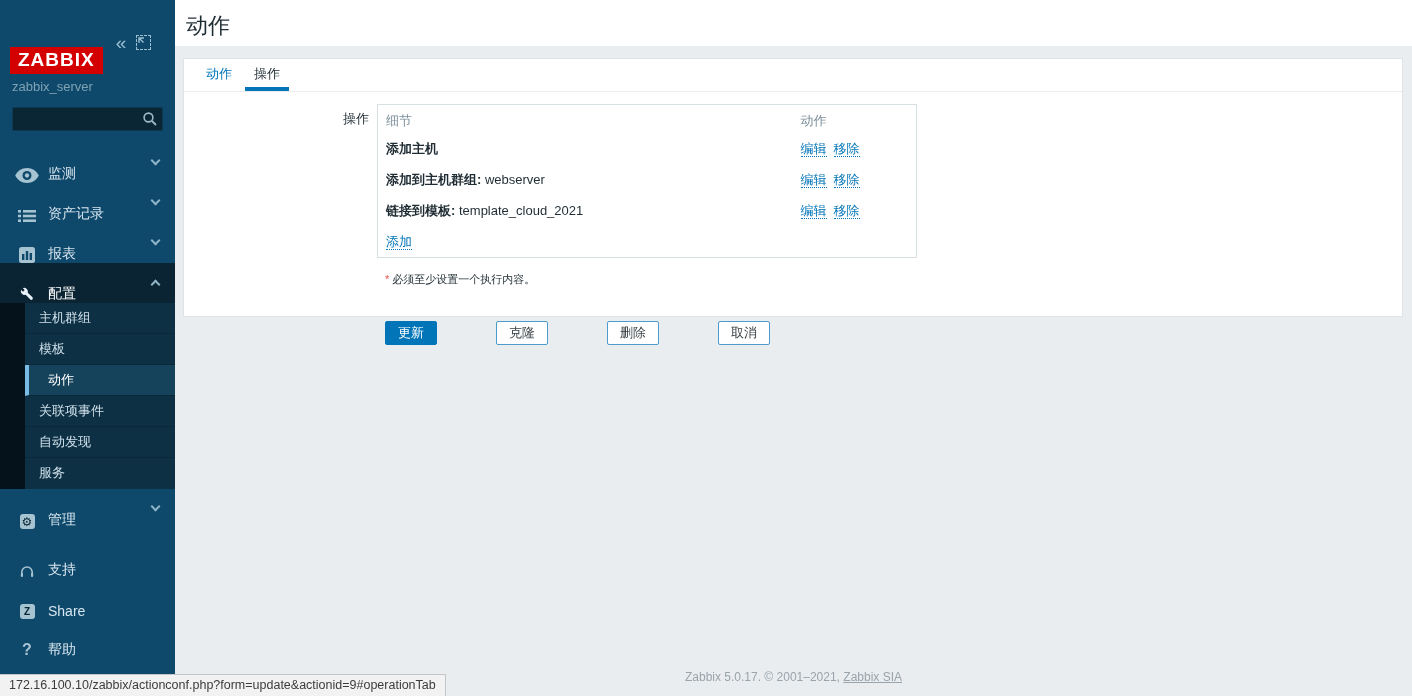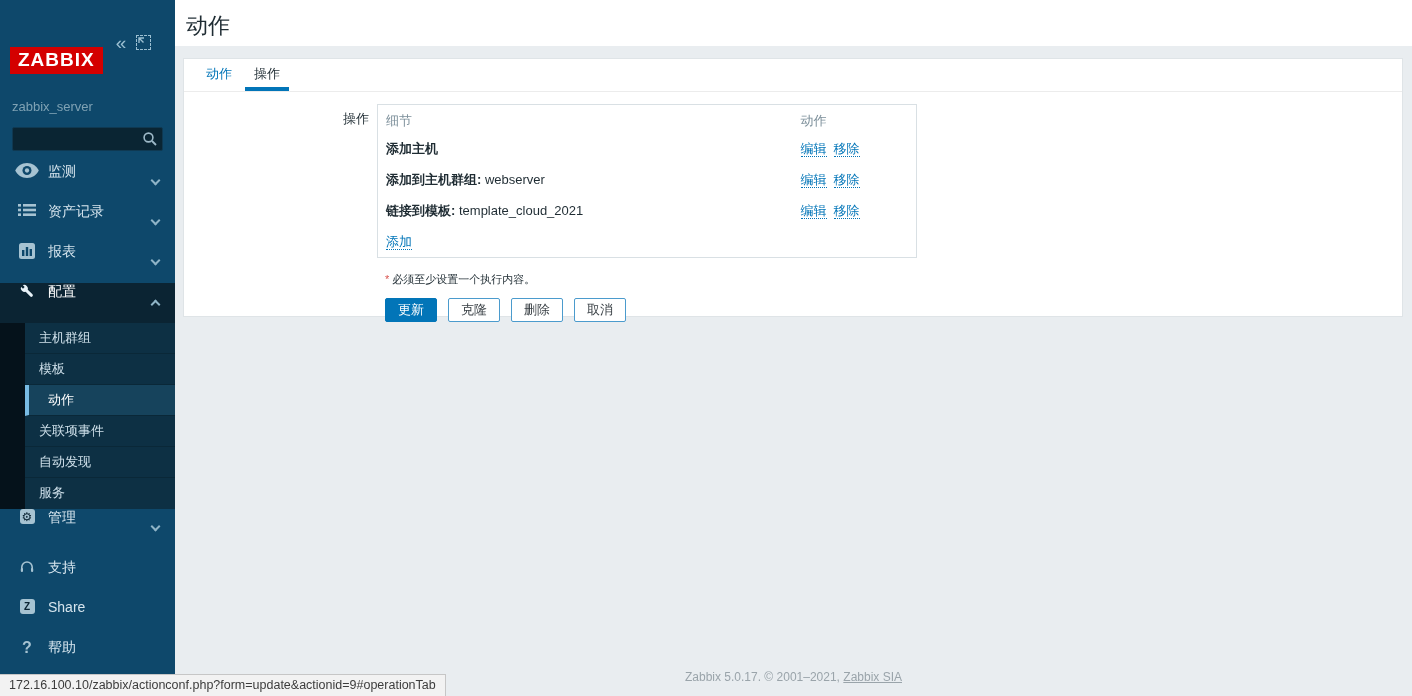--- a/index.html
+++ b/index.html
@@ -9,26 +9,26 @@
     background:#e9edf0; position:relative; overflow:hidden;
     color:#1f2c33; font-size:13px;
   }
   
   .sidebar { position:absolute; left:0; top:0; width:175px; height:696px; background:#0e486b; color:#d6e5ee; }
   .logo-row { display:flex; align-items:center; margin:11px 0 0 10px; }
   .logo { background:#d40000; color:#fff; font-weight:bold; font-size:19px; letter-spacing:1px; padding:2px 8px 3px;margin-top:36px; }
   .side-ctl { color:#9cc0d2; margin-left:13px; font-size:19px; line-height:16px; cursor:pointer; }
   .expand-box { width:15px; height:15px; border:1px dashed #9cc0d2; margin-left:10px; position:relative; cursor:pointer; }
   .expand-box svg { position:absolute; left:1px; top:1px; }
-  .server-name { color:#7fa2b4; font-size:13px; margin:25px 0 0 12px; }
+  .server-name { color:#7fa2b4; font-size:13px; margin:5px 0 0 12px; }
   .search-wrap { margin:13px 12px 0 12px; position:relative; }
   .search-input { width:151px; height:24px; background:#0a2533; border:1px solid #0f3952; border-radius:2px; color:#cfe0ea; padding:0 26px 0 8px; font-size:12px; outline:none; }
   .search-icon { position:absolute; right:5px; top:4px; }
   .menu { margin-top:12px; }
-  .menu-item { height:40px; display:flex; align-items:flex-start; cursor:pointer; position:relative; }
+  .menu-item { height:40px; display:flex; align-items:flex-end; cursor:pointer; position:relative; }
   .menu-item .mi-icon { width:26px; margin-left:14px; margin-right:8px; display:flex; justify-content:center; align-items:center; }
   .menu-item .mi-label { font-size:14px; color:#d6e5ee; }
   .menu-item.section-open { background:#0b2433; }
   .menu-item.section-open .mi-label { color:#ffffff; }
   .chev { position:absolute; right:16px; width:7px; height:7px; border-right:2px solid #8fb4c7; border-bottom:2px solid #8fb4c7; }
   .chev.down { transform:rotate(45deg); top:14px; }
   .chev.up { transform:rotate(-135deg); top:18px; }
   .submenu { background:#05121b; padding-left:25px; }
   .subitem { height:31px; line-height:30px; background:#0d3044; border-bottom:1px solid #0a2838; padding-left:14px; font-size:13px; color:#cfe0ea; cursor:pointer; }
   .subitem:last-child { border-bottom:none; }
@@ -50,21 +50,21 @@
   .row-label { width:193px; text-align:right; padding:6px 8px 0 0; color:#1f2c33; }
   .op-table { border:1px solid #d9e0e4; width:540px; border-collapse:collapse; }
   .op-table th { font-weight:normal; color:#7c8f9a; text-align:left; padding:7px 8px 3px; font-size:13px; }
   .op-table td { padding:7px 8px 6px; font-size:13px; vertical-align:top; }
   .op-table .c-detail { width:415px; }
   .op-table .bold { font-weight:bold; color:#1f2c33; }
   .dlink { color:#0275b8; text-decoration:none; border-bottom:1px dotted #0275b8; cursor:pointer; }
   .act-cell .dlink { margin-right:7px; }
   .note-row { margin:14px 0 0 201px; font-size:11px; color:#1f2c33; }
   .req { color:#d9534f; margin-right:3px; }
-  .btn-row { margin:11px 0 0 201px; display:flex; }
+  .btn-row { margin:34px 0 0 201px; display:flex;gap:48px; }
   .btn { height:24px; font-size:13px; padding:0 12px; margin-right:11px; border-radius:2px; cursor:pointer; font-family:inherit; }
   .btn.primary { background:#0275b8; border:1px solid #0275b8; color:#fff; }
   .btn.alt { background:#fff; border:1px solid #4b9bcd; color:#383f44; }
   .footer { position:absolute; bottom:12px; left:0; right:0; text-align:center; color:#9aa4aa; font-size:12px; }
   .footer a { color:#9aa4aa; text-decoration:underline; cursor:pointer; }
   
   .statusbar { position:absolute; left:0; bottom:0; background:#f2f2f2; border:1px solid #c6c6c6; border-left:none; border-bottom:none; color:#3c3c3c; font-size:12.5px; padding:3px 9px 4px; z-index:50; }
 </style>
 </head>
 <body>

